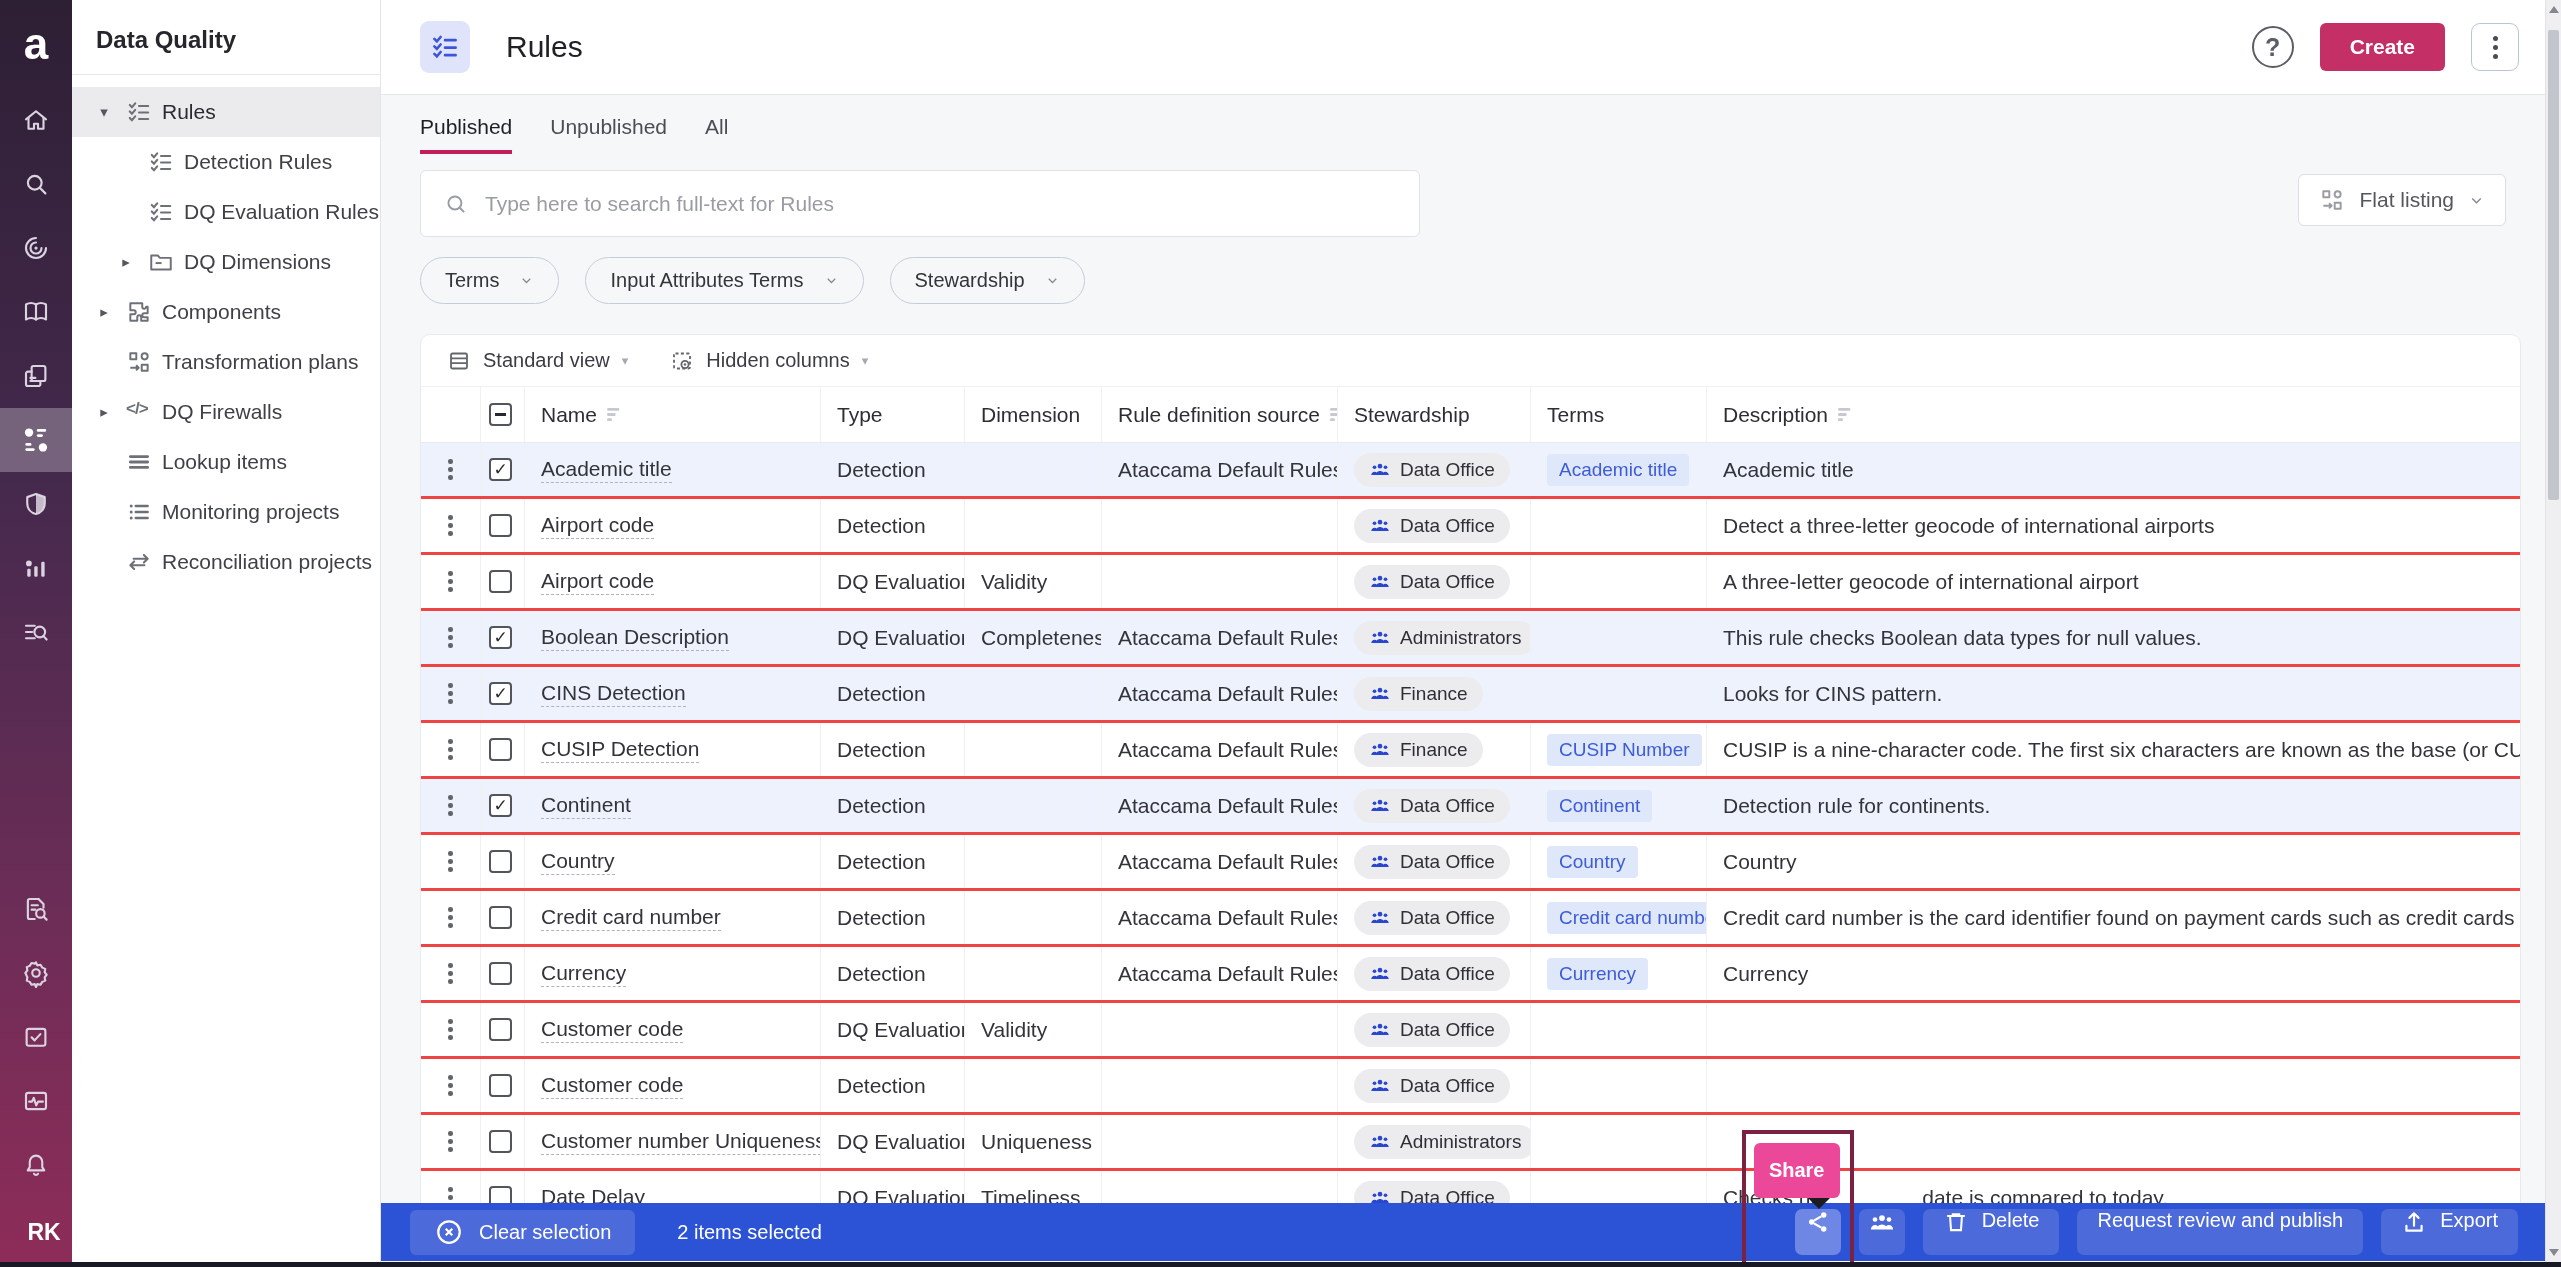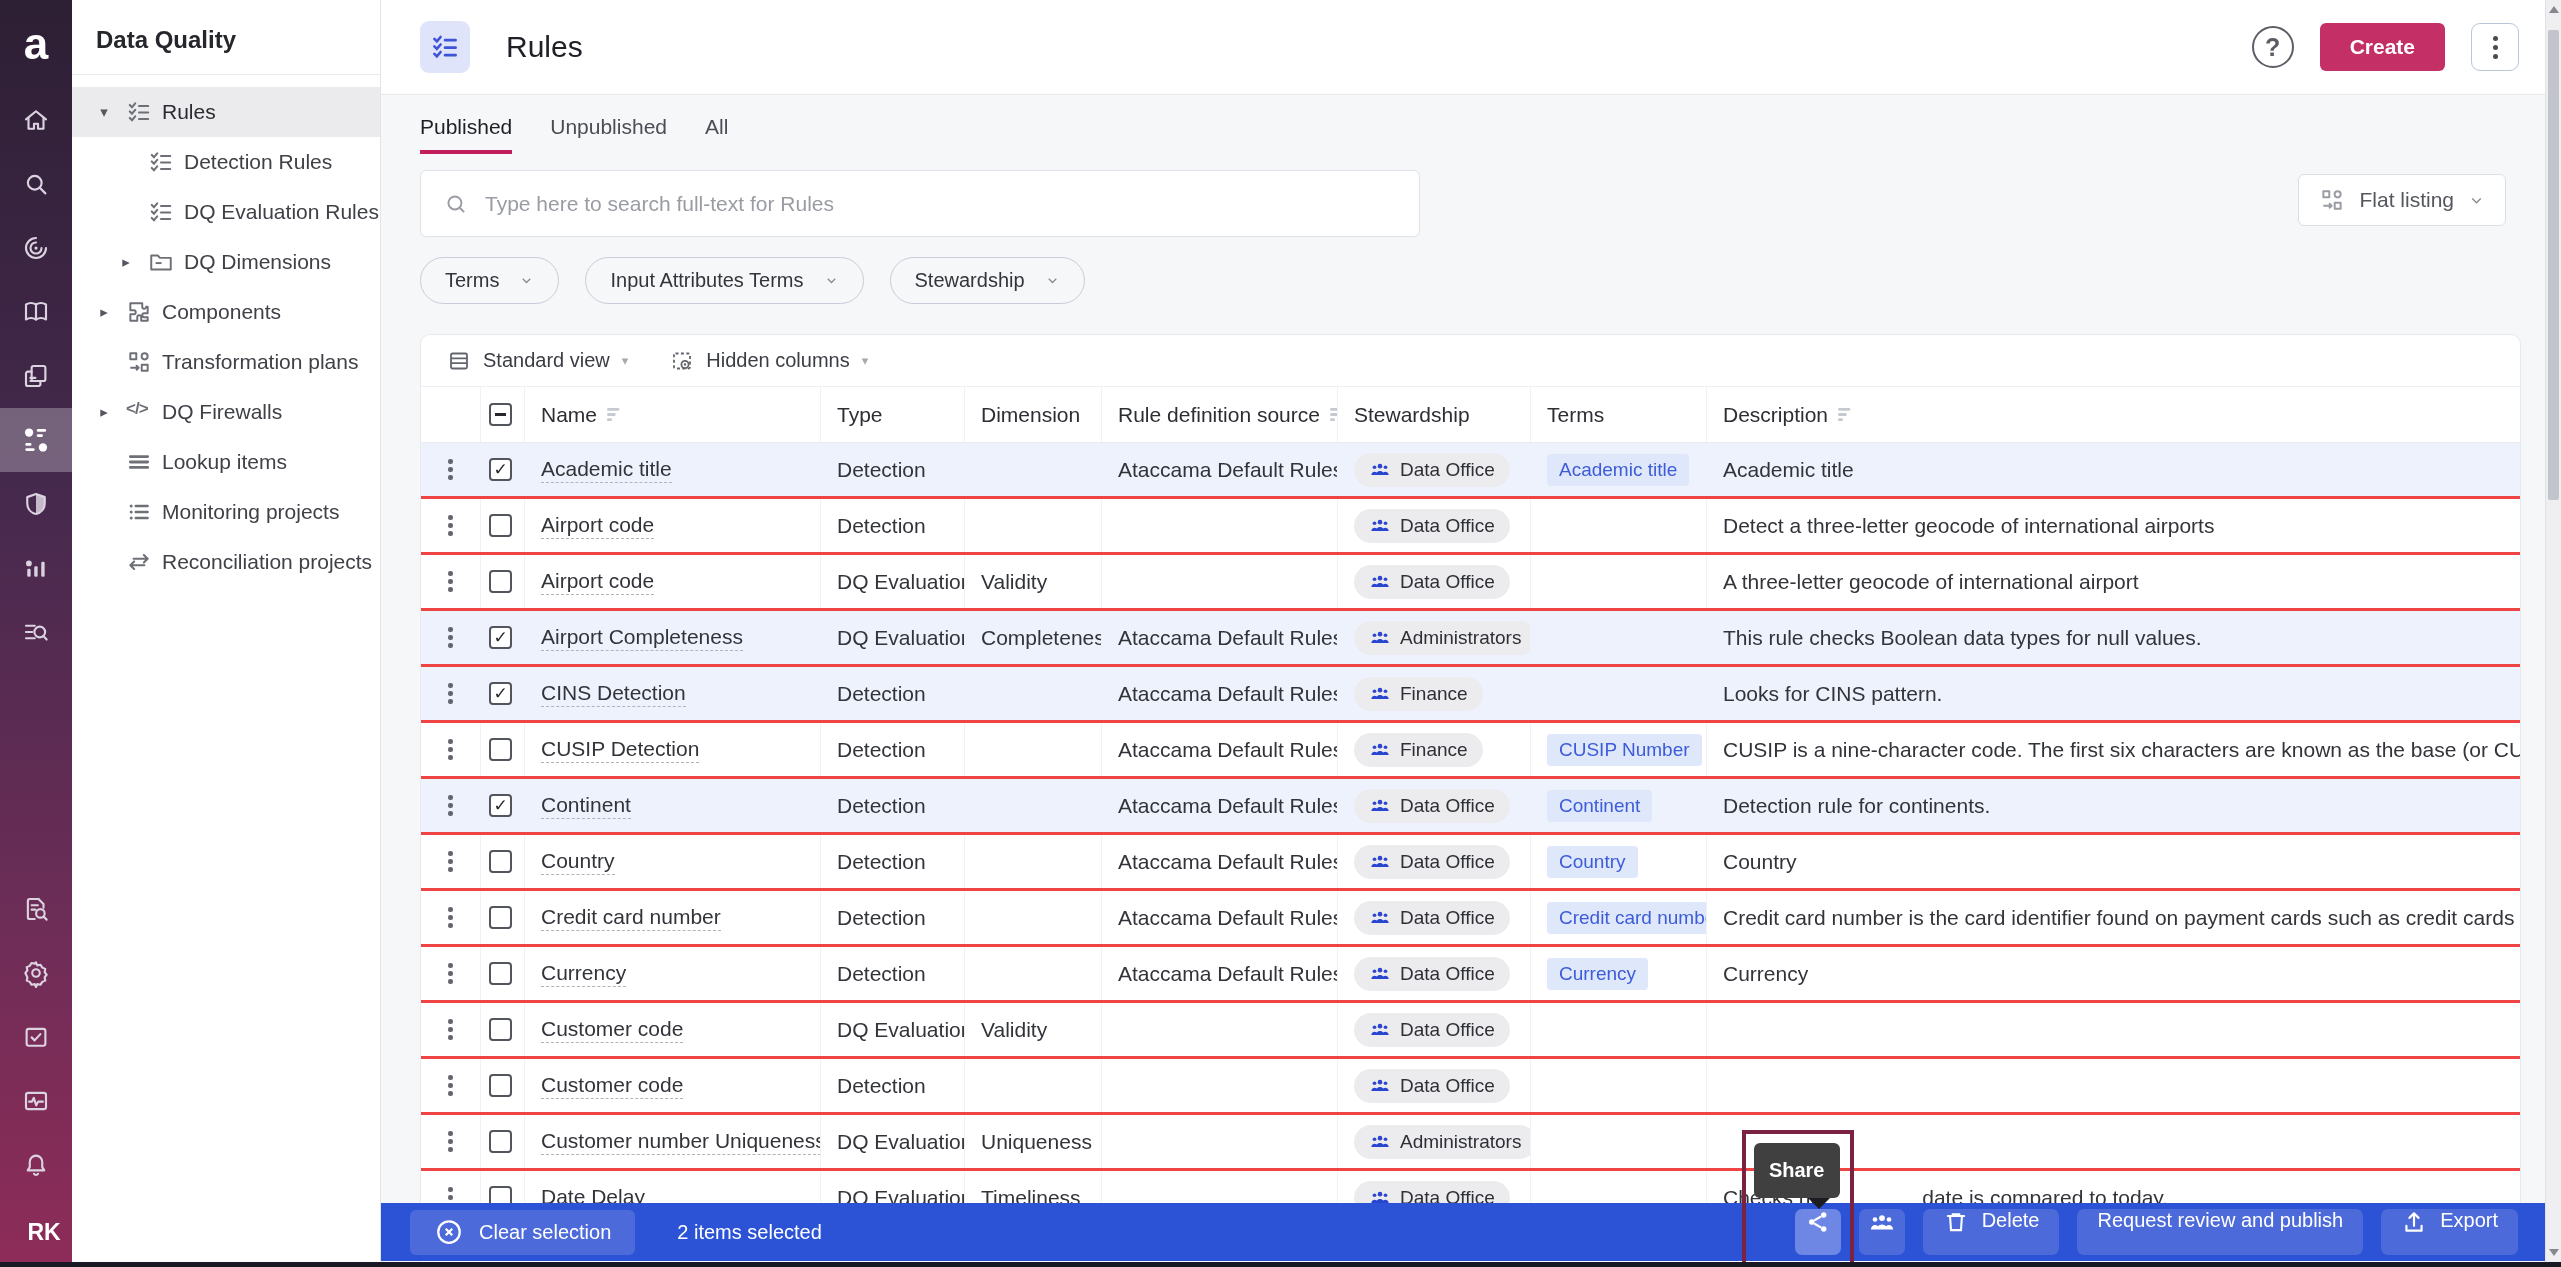--- a/index.html
+++ b/index.html
@@ -133,21 +133,21 @@
   .bar-btn { height: 46px; background: #4d6ada; border-radius: 7px; display: flex; align-items: flex-start;
     gap: 13px; padding: 0 20px; font-size: 20px; font-weight: 500; cursor: pointer; color: #fff;
     border: none; font-family: inherit; }
   .icon-btn { width: 46px; padding: 0; justify-content: center; }
   .share-btn { background: #6e86e4; }
   .share-wrap { position: relative; }
 
   .annotation-box { position: absolute; left: -53px; top: -79px; width: 112px; height: 152px;
     border: 4px solid #7b2142; z-index: 40; pointer-events: none; }
   .share-tooltip { position: absolute; bottom: 57px; left: -41px; width: 86px; height: 55px;
-    background: #404040; border-radius: 6px; color: #fff; display: flex; align-items: center;
+    background: #ec4899; border-radius: 6px; color: #fff; display: flex; align-items: center;
     justify-content: center; font-weight: 600; font-size: 20px; z-index: 41; }
   .share-tooltip::after { content: ""; position: absolute; top: 100%; left: 54px;
     border: 11px solid transparent; border-top-color: #1c1c21; }
 
   .bottom-strip { position: absolute; left: 0; right: 0; bottom: 0; height: 5px; background: #191926; z-index: 60; }
 
   
   .scrollbar { position: absolute; right: 0; top: 0; bottom: 5px; width: 16px; background: #efeff1;
     border-left: 1px solid #e2e2e6; z-index: 25; }
   .sb-up, .sb-down { position: absolute; left: 0; right: 0; height: 16px; display: flex;
@@ -652,21 +652,21 @@
               <div class="kebab-sm">
                 <i></i>
                 <i></i>
                 <i></i>
               </div>
             </div>
             <div class="cell check-cell">
               <div class="checkbox checked"></div>
             </div>
             <div class="cell">
-              <span class="name-link">Airport Completeness</span>
+              <span class="name-link">Boolean Description</span>
             </div>
             <div class="cell">
               <span>DQ Evaluation</span>
             </div>
             <div class="cell">
               <span>Completeness</span>
             </div>
             <div class="cell">
               <span>Ataccama Default Rules</span>
             </div>

